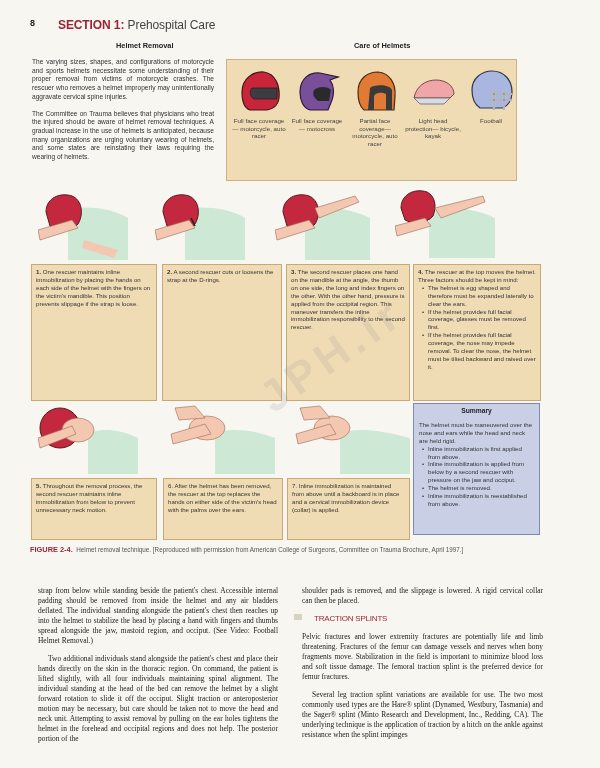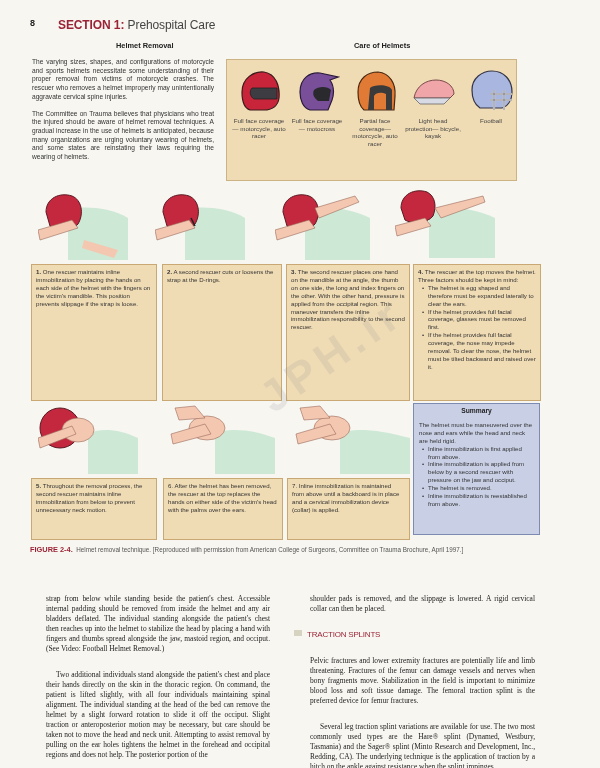--- a/index.html
+++ b/index.html
@@ -22,23 +22,23 @@
   .step li{position:relative;}
   .step li:before{content:"•";position:absolute;left:-6px;}
   .summary{left:413px;top:403px;width:127px;height:132px;background:#c9d0e6;border:1px solid #7d8bb3;box-sizing:border-box;padding:3px 5px;font-size:6.1px;line-height:7.9px;color:#333;}
   .summary .st{text-align:center;font-weight:bold;font-size:6.7px;margin-bottom:6px;color:#222;}
   .summary ul{margin:0;padding-left:9px;list-style:none;}
   .summary li{position:relative;}
   .summary li:before{content:"•";position:absolute;left:-6px;}
   .caption{left:30px;top:545px;font-size:6.3px;color:#555;font-family:"Liberation Sans",sans-serif;}
   .caption b{color:#9b2335;font-size:7.4px;}
   .body-col{position:absolute;font-family:"Liberation Serif",serif;font-size:7.45px;line-height:10px;text-align:justify;color:#222;}
-  .body-col p{margin:16px;}
+  .body-col p{margin:8px;}
   .ind{text-indent:10px;}
-  .sechead{display:flex;gap:5px;margin:8px 0 6px 0;}
+  .sechead{display:flex;gap:12px;margin:8px 0 6px 0;}
   .sq{width:8px;height:6px;background:#d6d3c1;display:inline-block;}
   .sechead span.t{font-family:"Liberation Sans",sans-serif;color:#9b2335;font-size:8px;letter-spacing:-0.2px;}
   .watermark{left:250px;top:330px;font-size:44px;color:rgba(150,150,150,0.18);transform:rotate(-35deg);font-weight:bold;letter-spacing:6px;}
 </style>
 </head>
 <body>
 
 <div class="abs pagenum">8</div>
 <div class="abs section"><b>SECTION 1:</b> <span>Prehospital Care</span></div>
 

